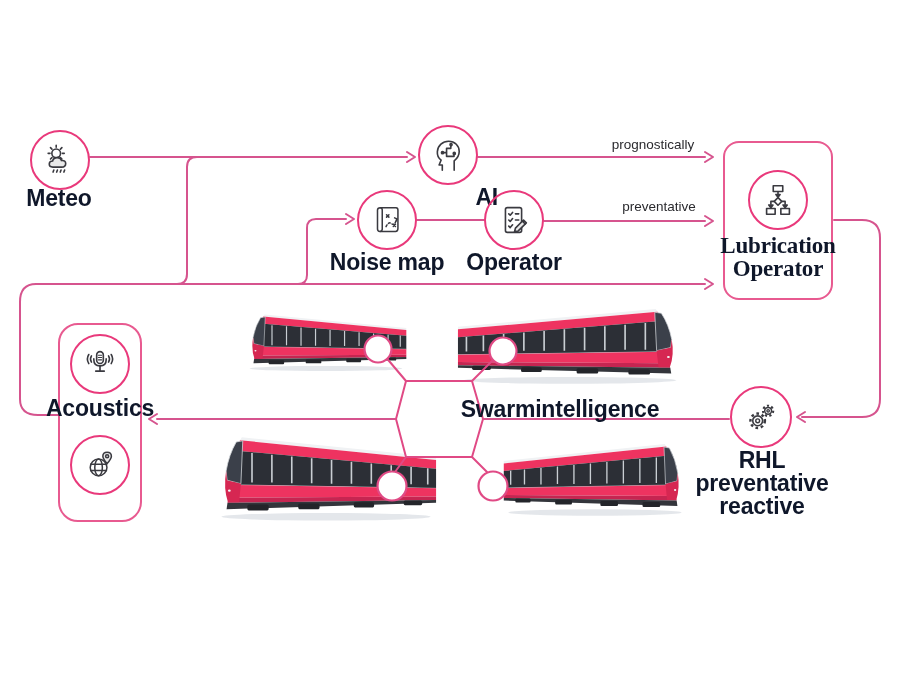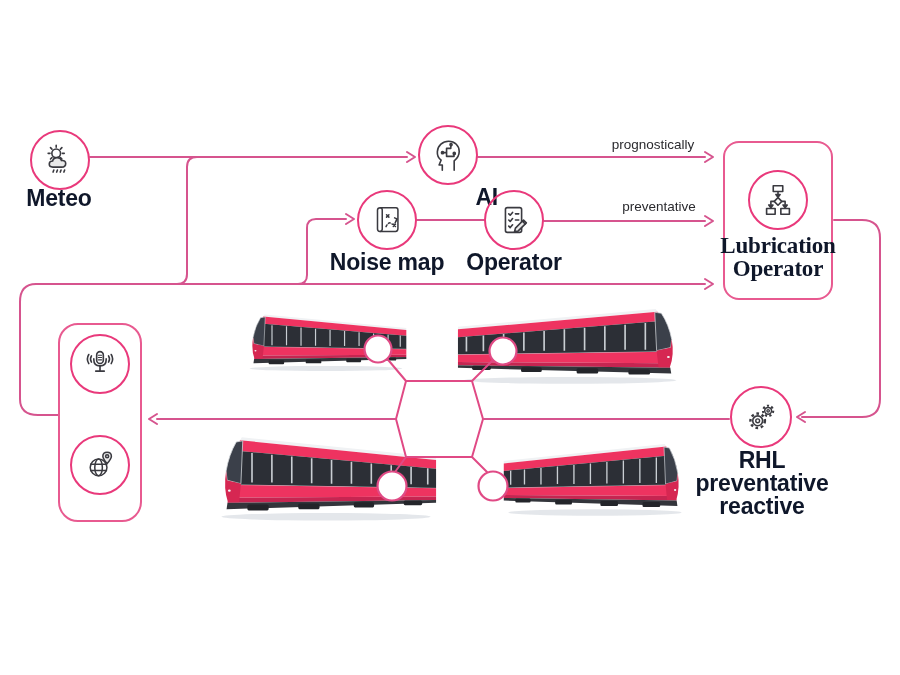--- a/index.html
+++ b/index.html
@@ -160,32 +160,34 @@
       <g fill="none" stroke="#3a3a40" stroke-width="1.7" stroke-linecap="round">
         <rect x="16.5" y="7" width="7" height="12.5" rx="3.5"></rect>
         <path d="M18.3 10.8 h3.4 M18.3 13.2 h3.4 M18.3 15.6 h3.4" stroke-width="1.2"></path>
         <path d="M13.5 14.5 v1 q0 6.5 6.5 6.5 q6.5 0 6.5 -6.5 v-1"></path>
         <path d="M20 22 V 27 M15.5 27.5 h9"></path>
         <path d="M11 11.5 q-2 3.2 0 6.5 M8.2 10 q-3 4.8 0 9.6"></path>
         <path d="M29 11.5 q2 3.2 0 6.5 M31.8 10 q3 4.8 0 9.6"></path>
       </g>
     </svg>
   </div>
+  <div class="lbl" style="left:30px;top:397px;width:140px;">Acoustics</div>
   <div class="node-circle" style="left:70px;top:435px;">
     <svg viewBox="0 0 40 40">
       <g fill="none" stroke="#3a3a40" stroke-width="1.6" stroke-linecap="round">
         <circle cx="18.5" cy="22.5" r="8.8"></circle>
         <ellipse cx="18.5" cy="22.5" rx="4" ry="8.8"></ellipse>
         <path d="M10.3 19.3 h16.4 M10.3 25.7 h16.4"></path>
         <path d="M27.5 6.5 q4.5 0 4.5 4.3 q0 2.6 -4.5 7.7 q-4.5 -5.1 -4.5 -7.7 q0 -4.3 4.5 -4.3 z" fill="#e9e9e9"></path>
         <circle cx="27.5" cy="10.8" r="1.6"></circle>
       </g>
     </svg>
   </div>
 
+  <div class="lbl" style="left:460px;top:398px;width:200px;">Swarmintelligence</div>
 
   <div class="node-circle big" style="left:730px;top:386px;">
     <svg viewBox="0 0 40 40">
       <g fill="none" stroke="#3a3a40">
         <circle cx="16.5" cy="24" r="7.6" stroke-width="2.6" stroke-dasharray="2.8 2.9"></circle>
         <circle cx="16.5" cy="24" r="5.2" stroke-width="1.7"></circle>
         <circle cx="16.5" cy="24" r="2" stroke-width="1.5"></circle>
         <circle cx="27.5" cy="13.5" r="5.4" stroke-width="2.2" stroke-dasharray="2.3 2.4"></circle>
         <circle cx="27.5" cy="13.5" r="3.6" stroke-width="1.6"></circle>
         <circle cx="27.5" cy="13.5" r="1.3" stroke-width="1.4"></circle>

